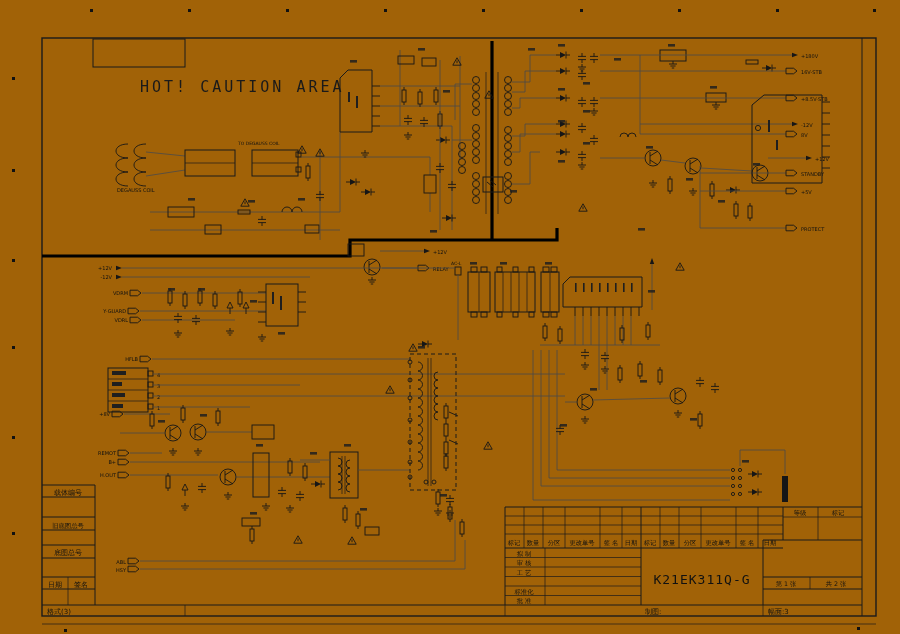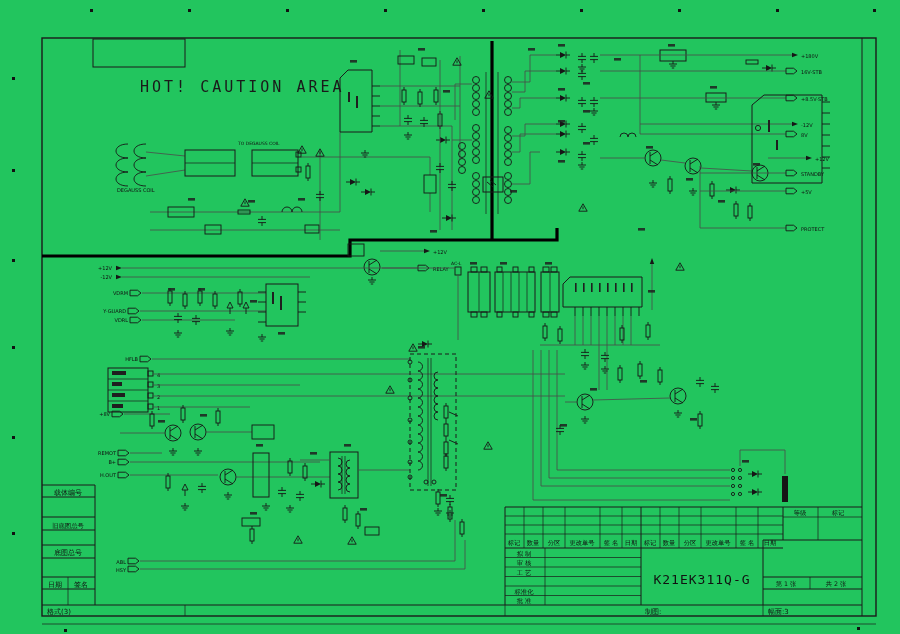--- a/index.html
+++ b/index.html
@@ -1,16 +1,16 @@
 <!DOCTYPE html>
 <html><head>
 <meta charset="utf-8">
 <style>
   html,body{margin:0;padding:0;background:#ffffff;}
-  .sheet{position:relative;width:900px;height:634px;background:#22c55e;overflow:hidden;}
+  .sheet{position:relative;width:900px;height:634px;background:#a16207;overflow:hidden;}
   svg{position:absolute;left:0;top:0;}
   svg text{fill:#111;font-family:"DejaVu Sans",sans-serif;}
   .caution{font-family:"DejaVu Sans Mono",monospace;font-size:15px;letter-spacing:3px;fill:#1a1a1a;}
   .tiny{font-size:5px;}
   .tiny2{font-size:4.5px;}
   .cjk{font-size:7px;}
   .cjk-s{font-size:6.3px;}
   .partno{font-family:"DejaVu Sans Mono",monospace;font-size:13px;letter-spacing:1px;}
   .ln{stroke:#1a1a1a;stroke-width:1;fill:none;}
   .lnt{stroke:#1a1a1a;stroke-width:0.7;fill:none;}

